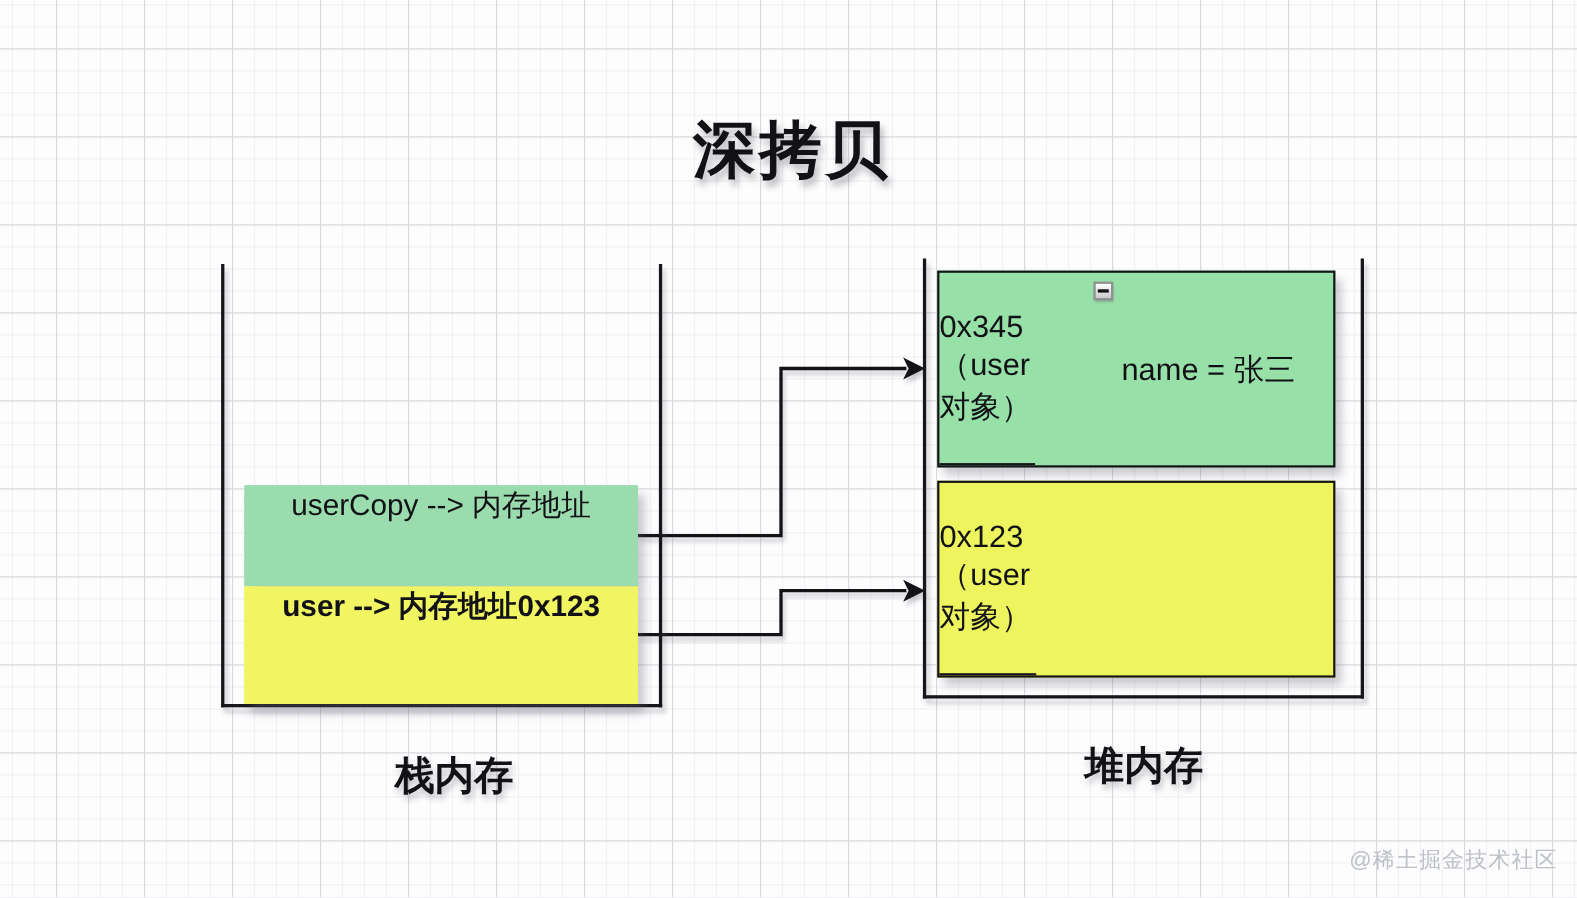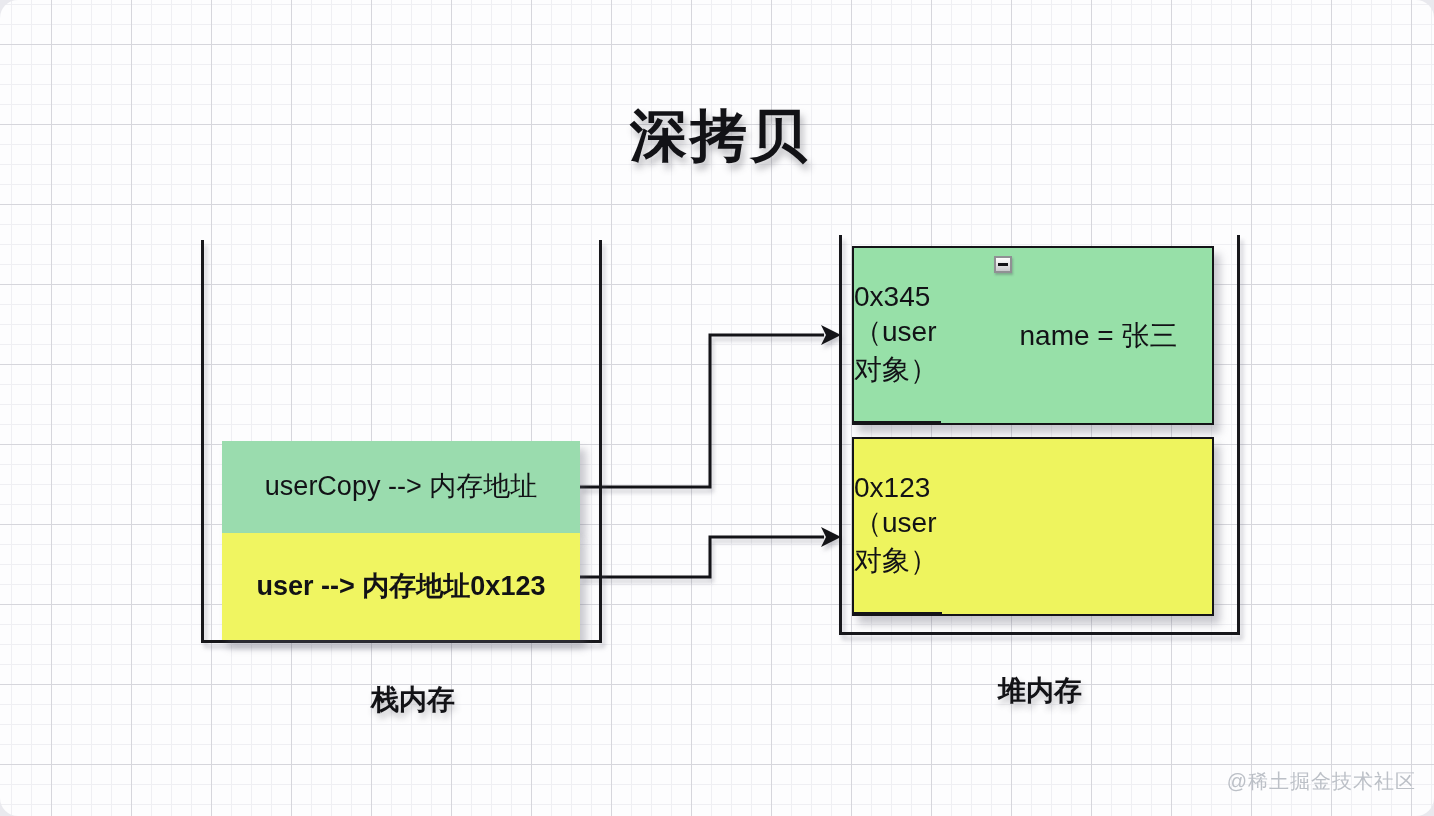--- a/index.html
+++ b/index.html
@@ -12,21 +12,20 @@
     overflow: hidden;
     background-color: #fdfdfe;
     background-image:
       linear-gradient(to right, #d6d6dc 1px, transparent 1px),
       linear-gradient(to bottom, #d6d6dc 1px, transparent 1px),
       linear-gradient(to right, #efeff3 1px, transparent 1px),
       linear-gradient(to bottom, #efeff3 1px, transparent 1px);
     background-size: 80px 80px, 80px 80px, 20px 20px, 20px 20px;
     background-position: 51px 44px, 51px 44px, 11px 4px, 11px 4px;
     color: #121216;
-    border-radius: 18px;
   }
 
   .title {
     position: absolute; left: 560px; top: 98px; width: 320px;
     text-align: center;
     font-size: 57px; font-weight: 700; letter-spacing: 3px;
     color: #121216;
     text-shadow: 3px 6px 7px rgba(60,60,70,.35);
   }
 
@@ -36,21 +35,21 @@
     border: 3px solid #17171b;
     border-top: none;
     filter: drop-shadow(3px 5px 2px rgba(90,90,105,.30));
   }
   .stack-container { left: 201px; top: 240px; width: 401px; height: 403px; }
   .heap-container  { left: 839px; top: 235px; width: 401px; height: 400px; }
 
   
   .stack-box {
     position: absolute; left: 222px; width: 358px;
-    display: flex; flex-direction: column; justify-content: center;
+    display: flex; flex-direction: column; justify-content: space-between;
     text-align: center;
     font-size: 27px; font-weight: 500; line-height: 1.38;
     box-shadow: 6px 8px 8px rgba(90,90,105,.32);
   }
   .stack-box.green  { top: 441px; height: 92px; background: #9adcae; }
   .stack-box.yellow { top: 533px; height: 107px; background: #f0f561; font-weight: bold; }
 
   
   .heap-box {
     position: absolute; left: 852px; width: 362px; height: 179px;
@@ -87,21 +86,21 @@
     height: 3px; background: #131316;
   }
 
   .arrows { position: absolute; left: 0; top: 0;
     filter: drop-shadow(2px 4px 2px rgba(80,80,95,.30)); }
   .arrows path { stroke: #131317; stroke-width: 3; fill: none; }
   .arrows polygon { fill: #131317; }
 
   .mem-label {
     position: absolute; width: 240px; text-align: center;
-    font-size: 28px; font-weight: 600;
+    font-size: 36px; font-weight: 600;
     text-shadow: 2px 5px 6px rgba(60,60,70,.30);
   }
   .stack-label { left: 293px; top: 681px; }
   .heap-label  { left: 920px; top: 672px; }
 
   .watermark {
     position: absolute; right: 18px; bottom: 21px;
     font-size: 20px; color: #bcc0c7; letter-spacing: 1px; margin-left: 44px;
   }
 </style>

